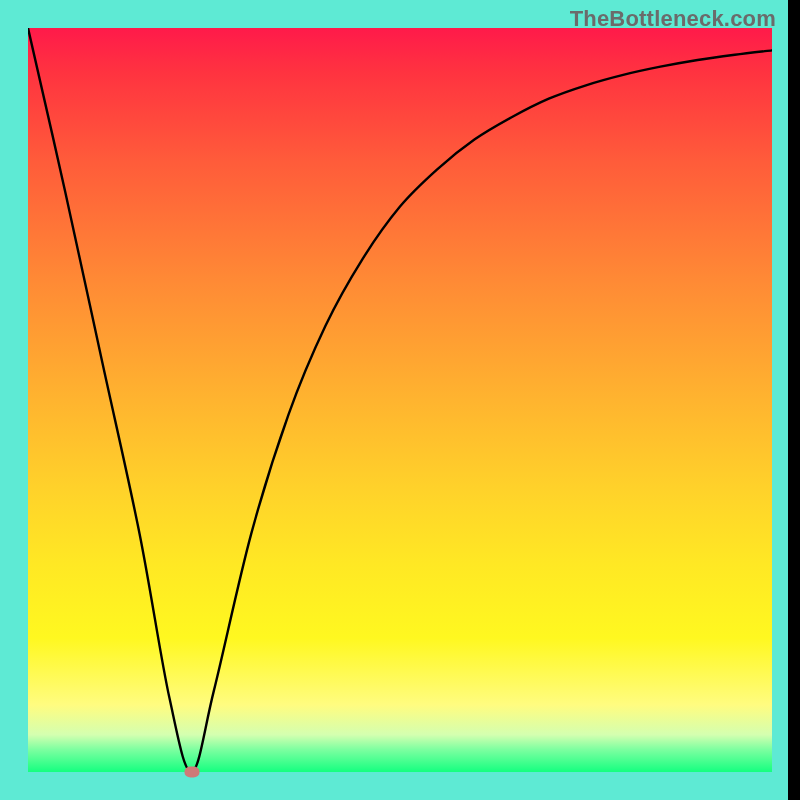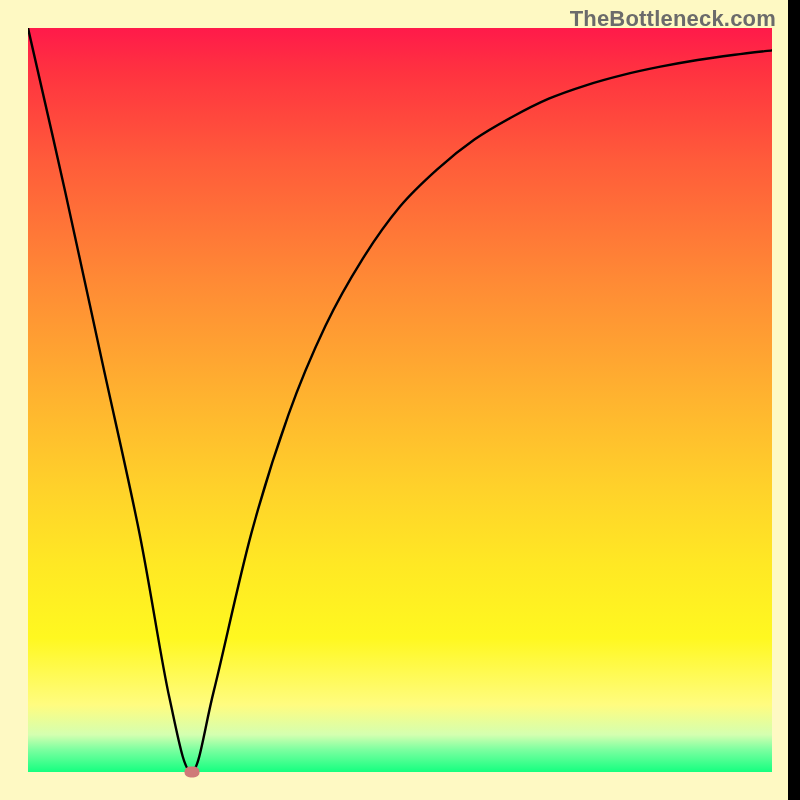--- a/index.html
+++ b/index.html
@@ -8,21 +8,21 @@
     width: 800px;
     height: 800px;
     overflow: hidden;
     background: #000;
     font-family: Arial, Helvetica, sans-serif;
   }
   .frame {
     position: relative;
     width: 788px;
     height: 800px;
-    background: #fef9c3;
+    background: #5eead4;
   }
   .plot {
     position: absolute;
     left: 28px;
     top: 28px;
     width: 744px;
     height: 744px;
     background: linear-gradient(
       to bottom,
       #ff1a4a 0%,

